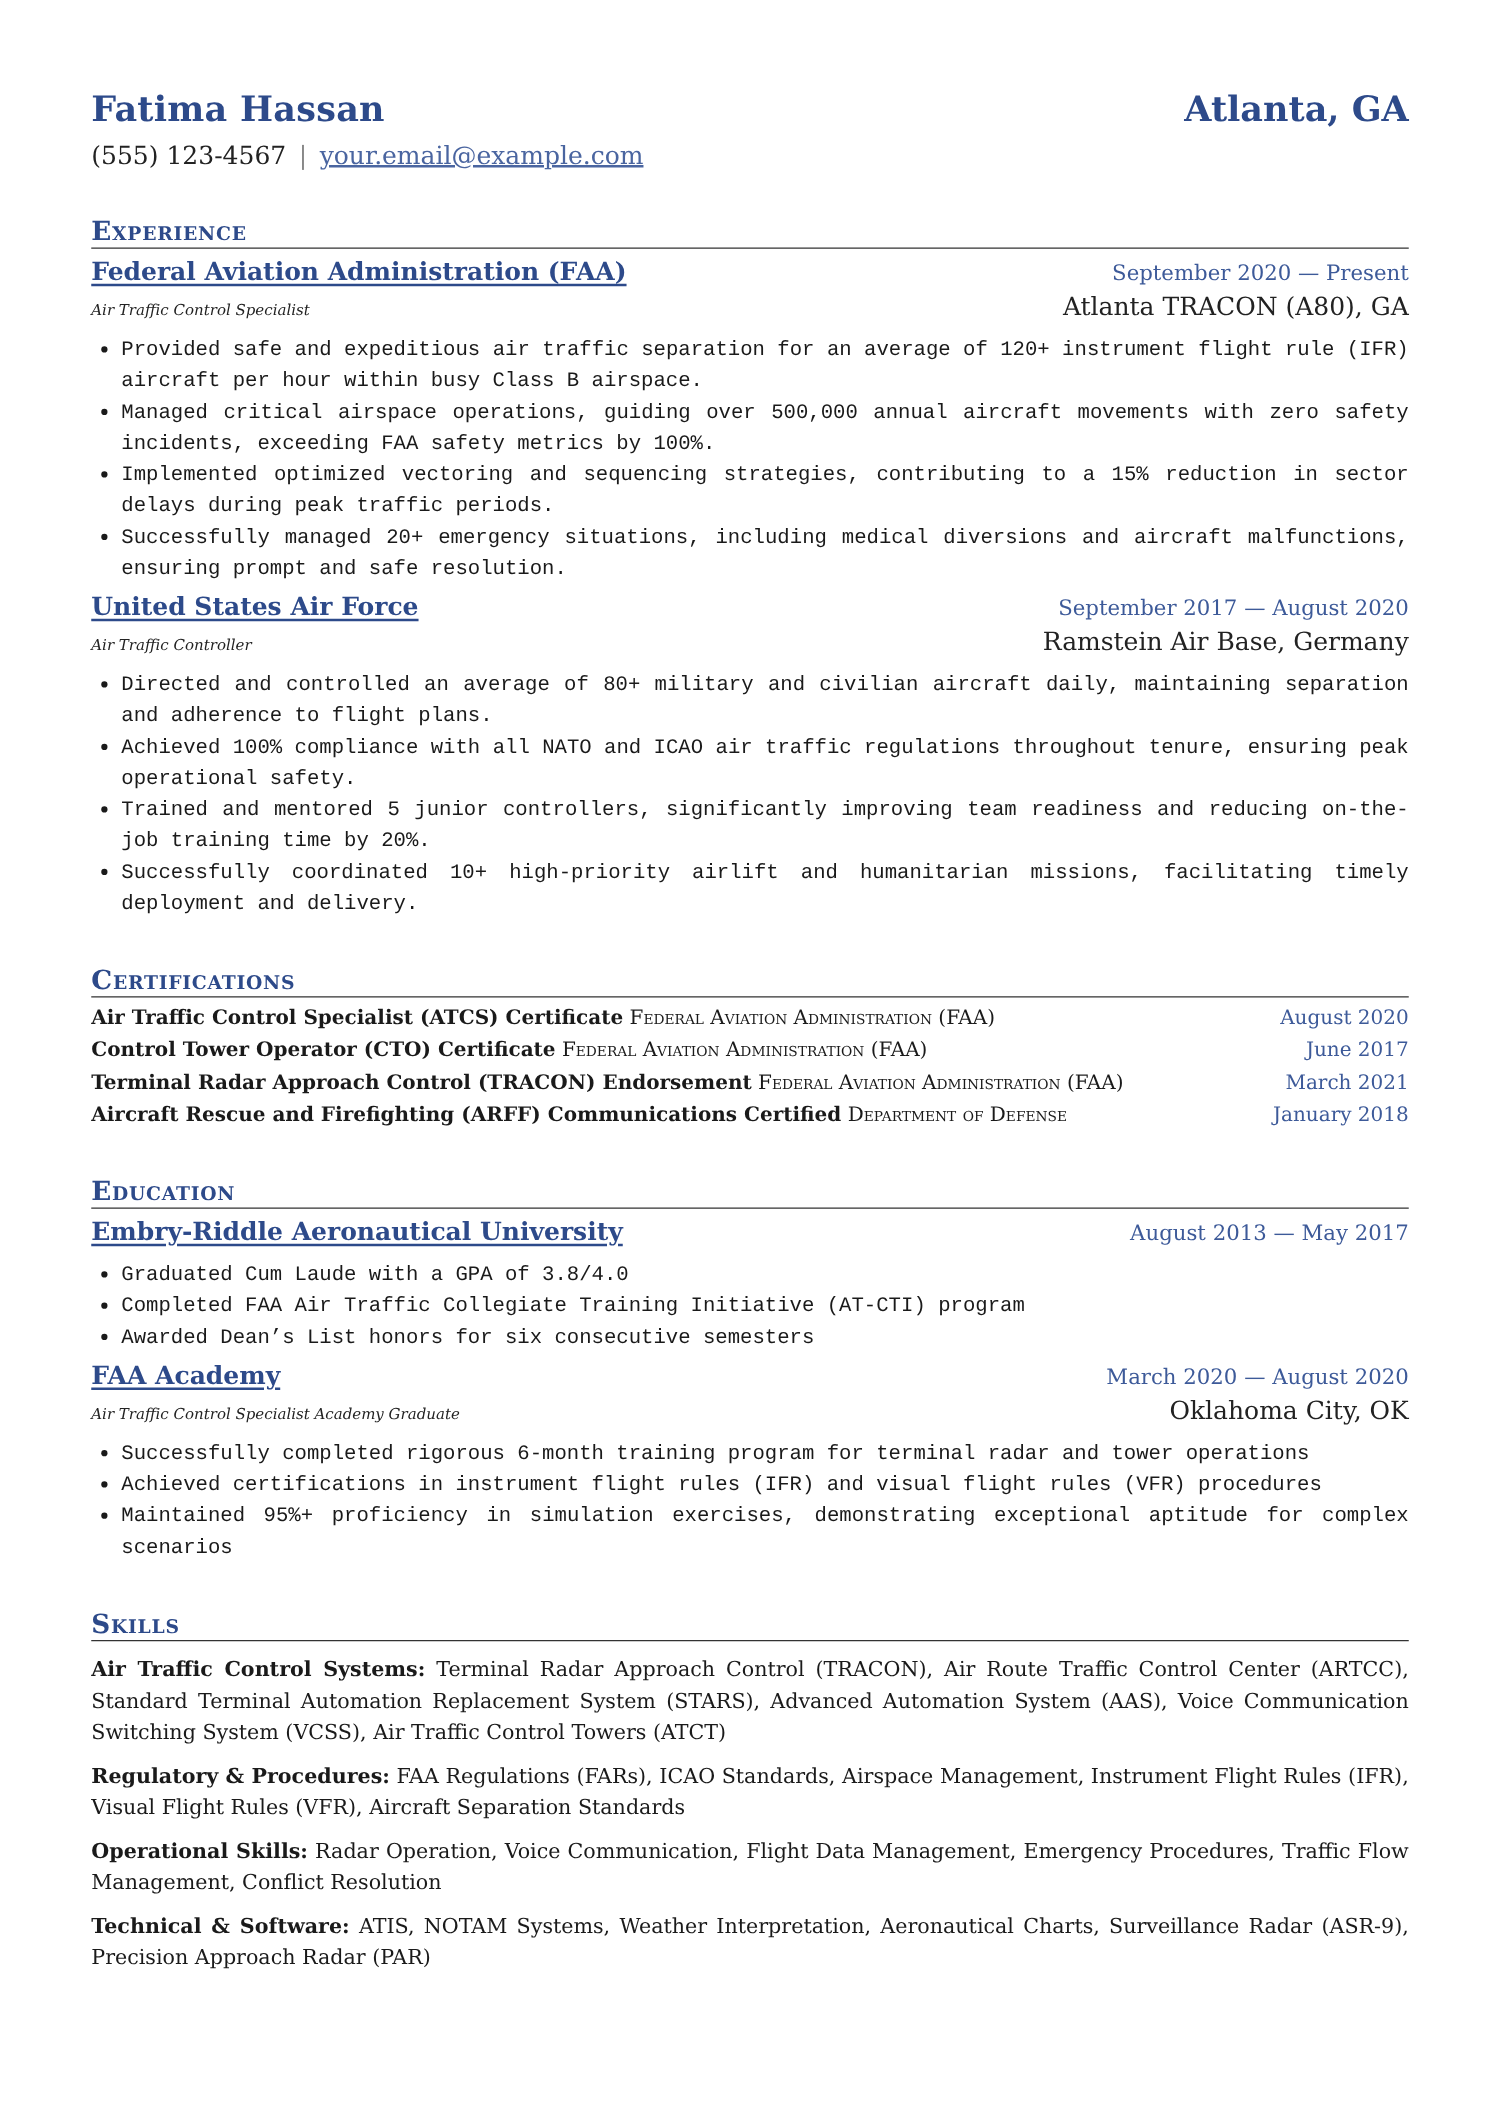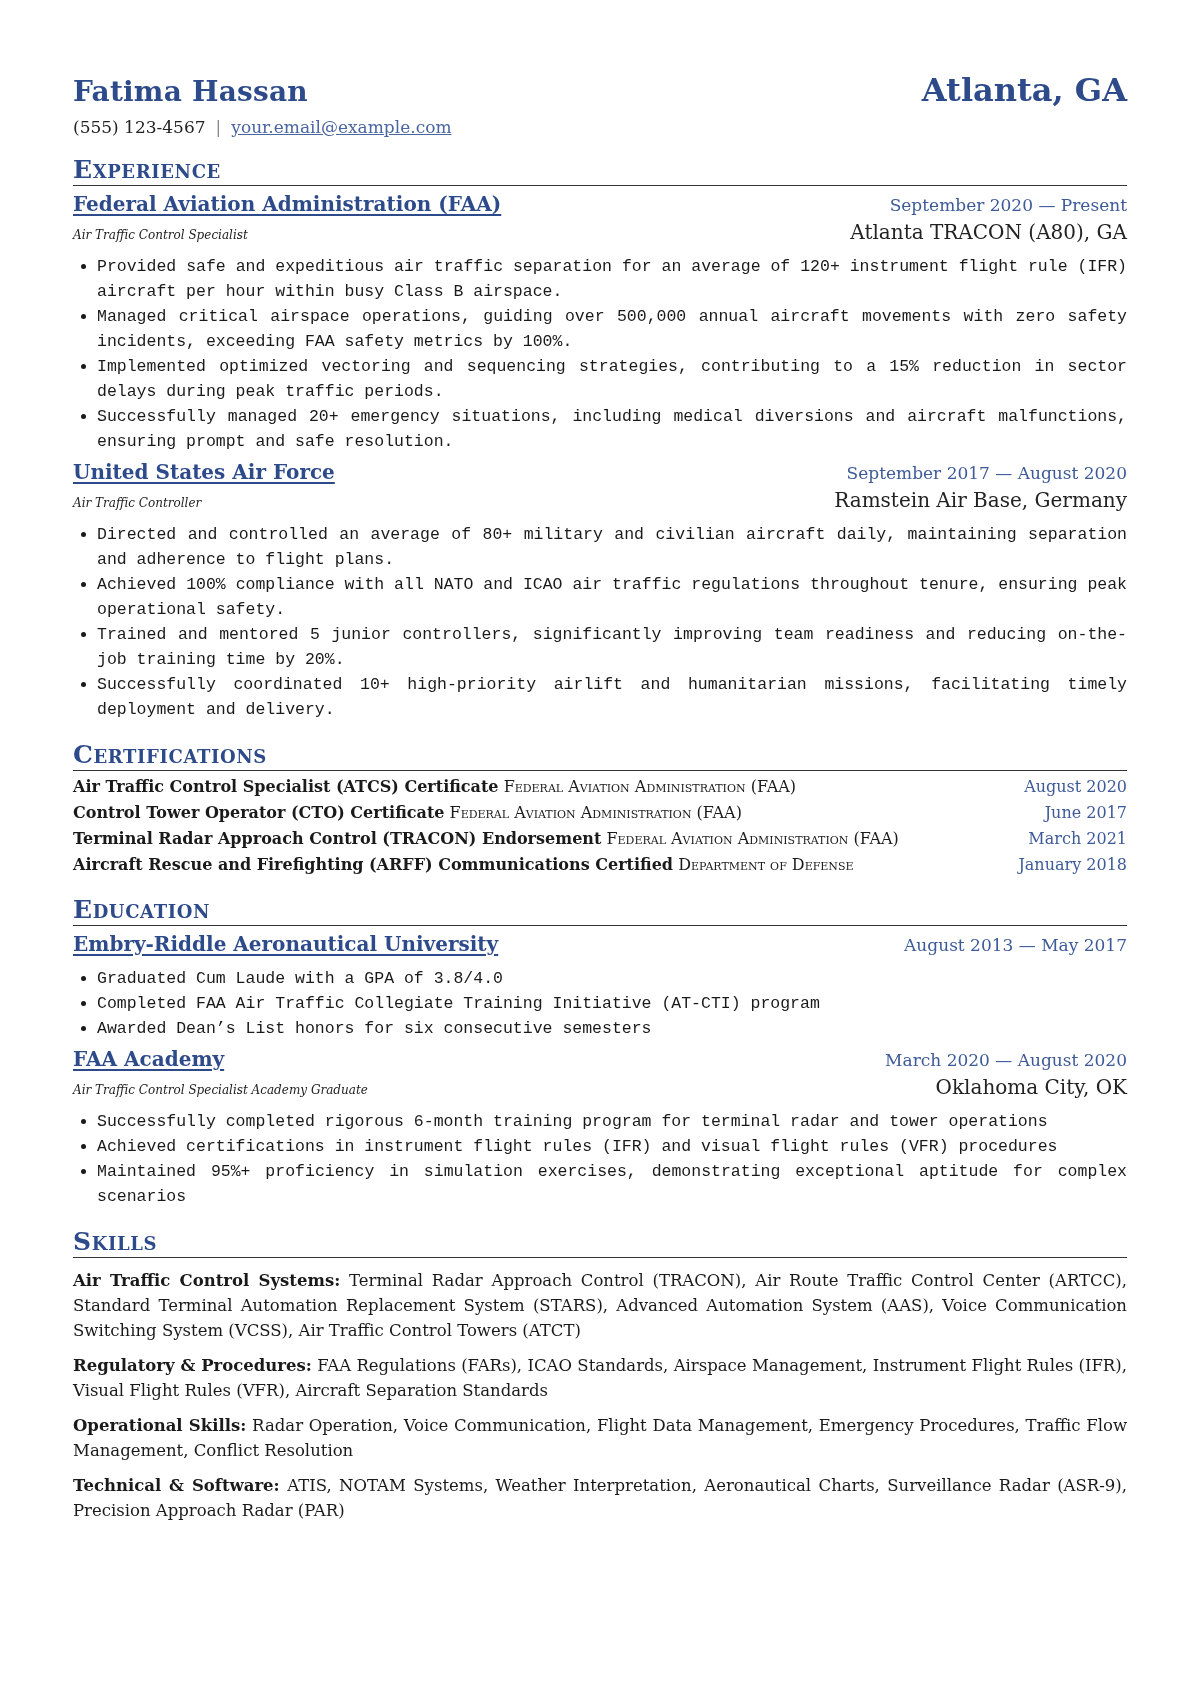--- a/index.html
+++ b/index.html
@@ -4,27 +4,27 @@
 <style>
   html, body { margin: 0; padding: 0; background: #ffffff; }
   body {
     width: 1190px; height: 1683px; position: relative; overflow: hidden;
     font-family: "DejaVu Serif", "Liberation Serif", serif;
     color: #1a1a1a;
   }
   .page { position: absolute; left: 73px; top: 71px; width: 1054px; }
   .header-row { display: flex; justify-content: space-between; align-items: baseline; }
   .name { font-size: 28px; font-weight: bold; color: #2d4a8a; letter-spacing: 0.2px; }
-  .city { font-size: 32px; font-weight: bold; color: #2d4a8a; }
-  .contact { font-size: 17px; margin-top: 8px; color: #222; }
+  .city { font-size: 28px; font-weight: bold; color: #2d4a8a; }
+  .contact { font-size: 20px; margin-top: 8px; color: #222; }
   .contact .sep { color: #888; margin: 0 10px; }
   .contact a { color: #4a65a0; text-decoration: underline; }
   .section-title {
-    font-size: 25px; font-weight: bold; color: #2d4a8a; font-variant: small-caps;
-    letter-spacing: 0.6px; margin-top: 18px; padding-bottom: 1px;
+    font-size: 21px; font-weight: bold; color: #2d4a8a; font-variant: small-caps;
+    letter-spacing: 0.6px; margin-top: 36px; padding-bottom: 1px;
     border-bottom: 1.5px solid #333;
   }
   .entry-head { display: flex; justify-content: space-between; align-items: baseline; margin-top: 6px; }
   .org { font-size: 20px; font-weight: bold; color: #2d4a8a; text-decoration: underline; text-underline-offset: 3px; }
   .dates { font-size: 17px; color: #3d5a99; }
   .entry-sub { display: flex; justify-content: space-between; align-items: baseline; margin-top: 4px; }
   .role { font-size: 12px; font-style: italic; color: #222; }
   .loc { font-size: 20px; color: #222; }
   ul.bullets { margin: 10px 0 0 0; padding-left: 24px; font-family: Liberation Mono, monospace; }
   ul.bullets li { font-size: 16.5px; line-height: 25px; text-align: justify; }

